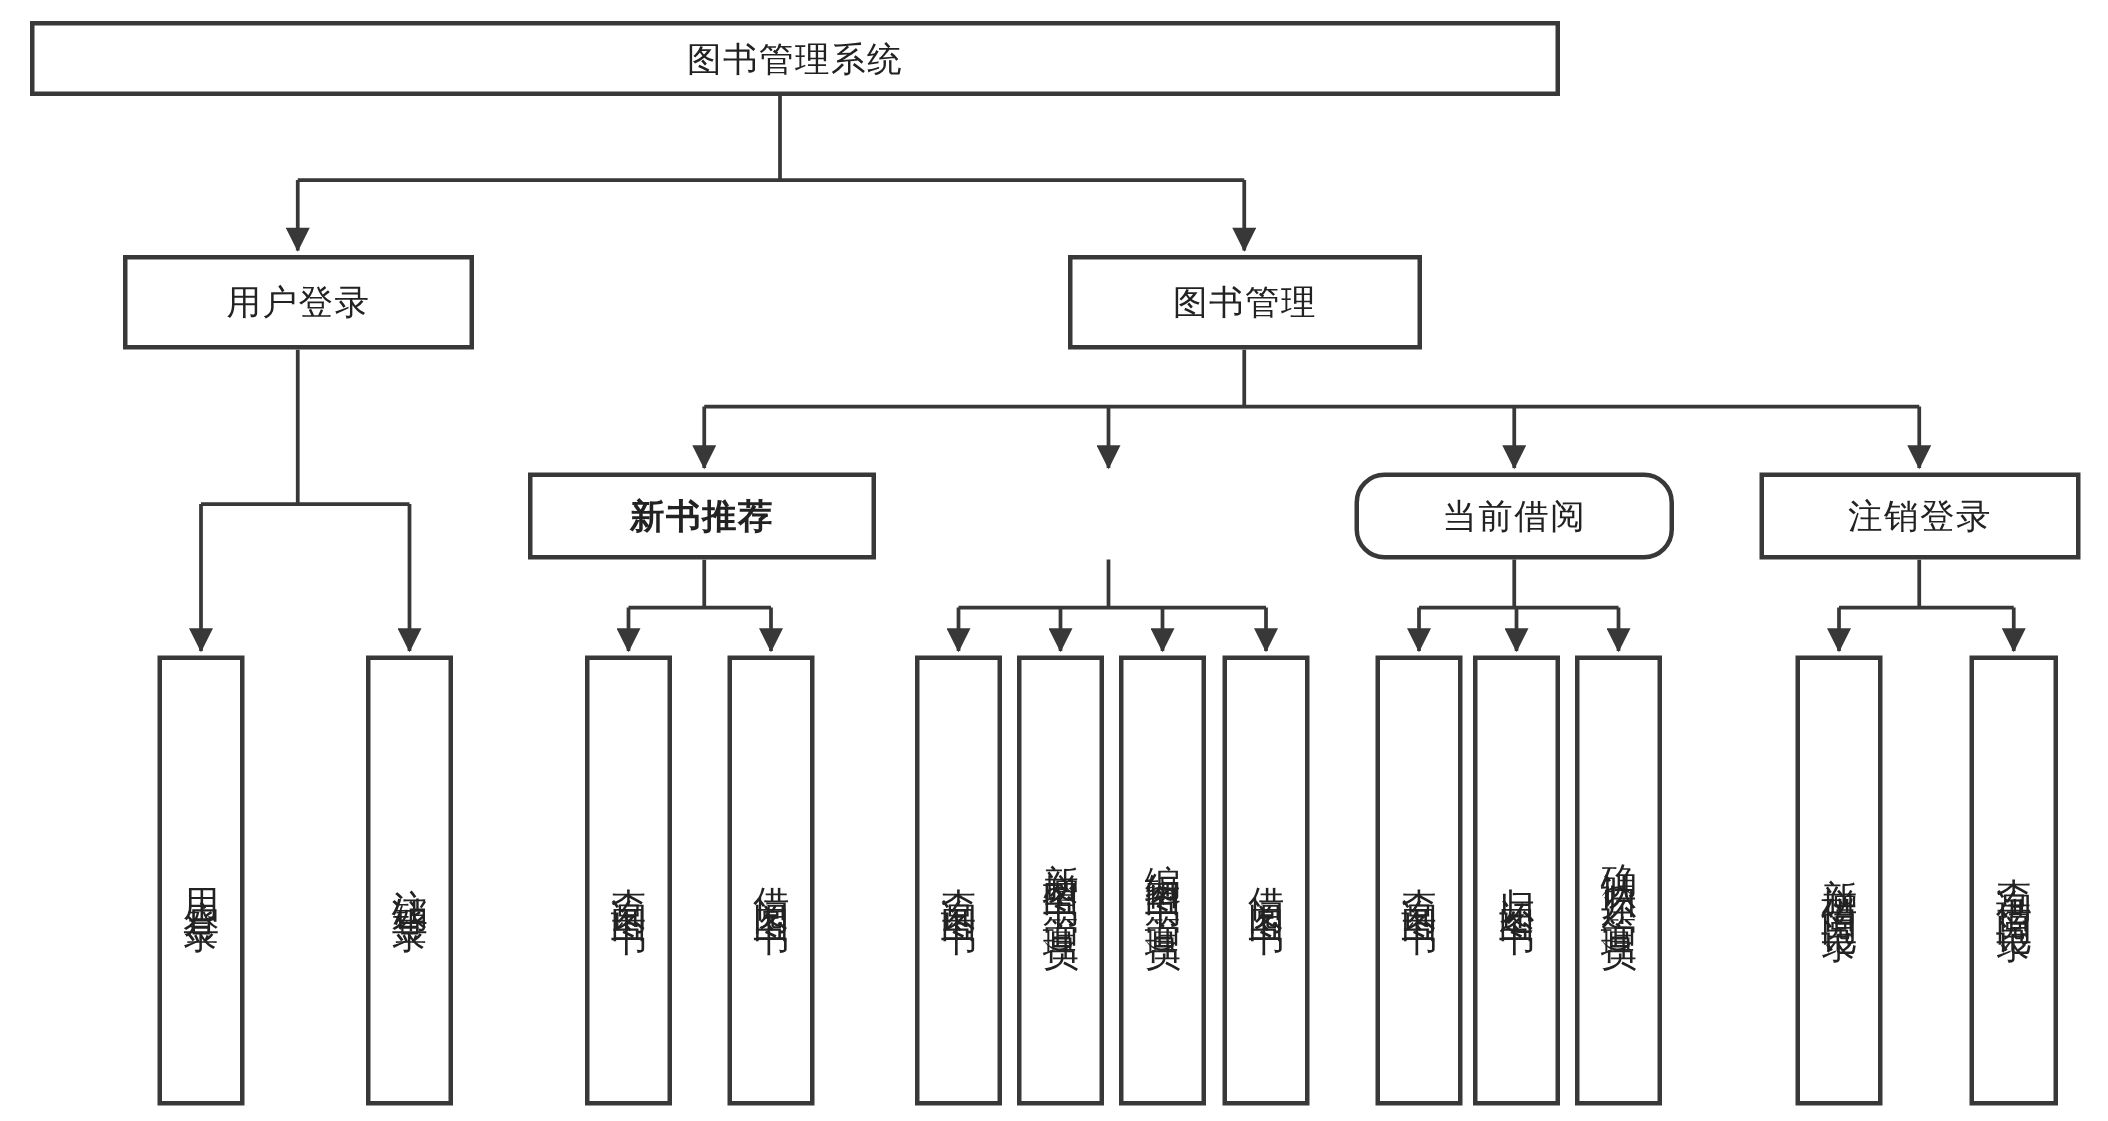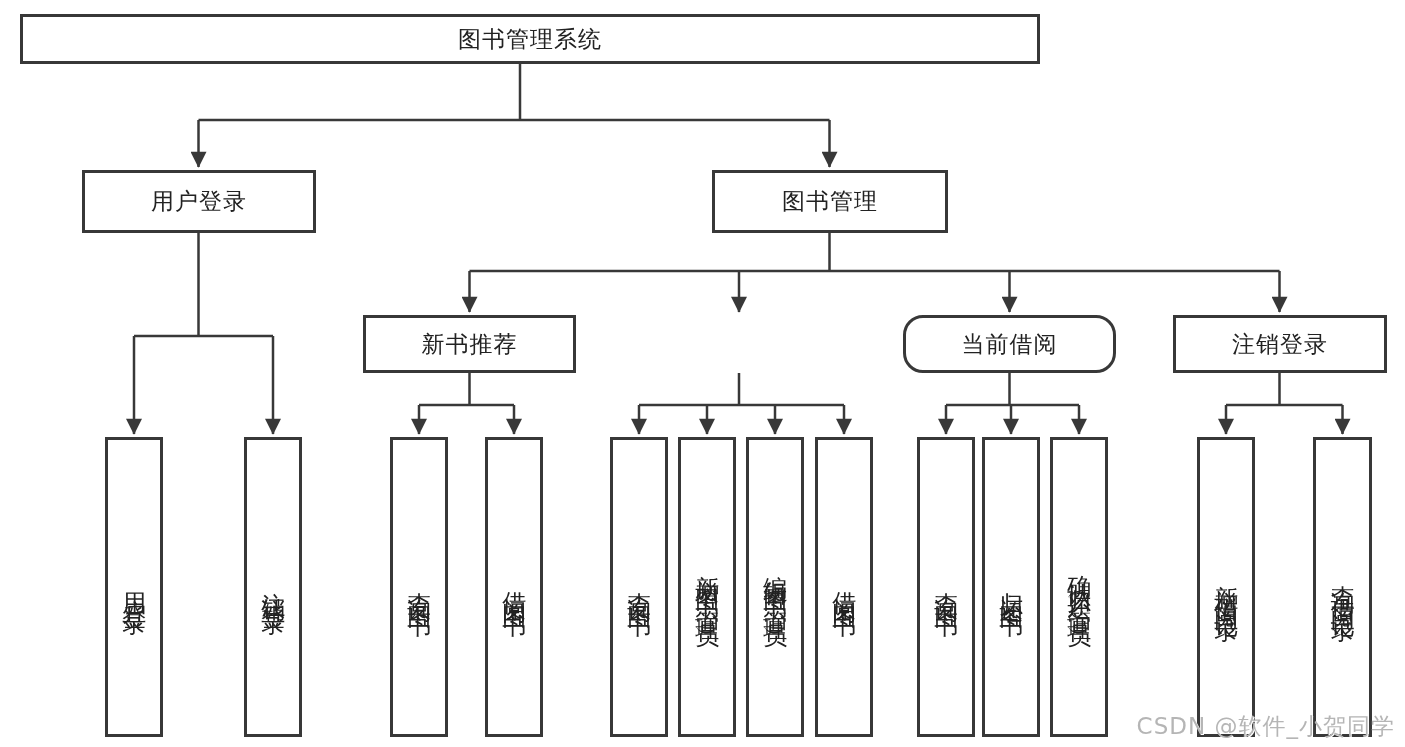--- a/index.html
+++ b/index.html
@@ -73,21 +73,21 @@
       <path d="M1226,405 V434" marker-end="url(#arr)"></path>
       <path d="M1342.5,405 V434" marker-end="url(#arr)"></path>
     </g>
   </svg>
 
   <div class="box h" style="left:20px; top:14px; width:1020px; height:50px;">图书管理系统</div>
 
   <div class="box h" style="left:82px; top:170px; width:234px; height:63px;">用户登录</div>
   <div class="box h" style="left:712px; top:170px; width:236px; height:63px;">图书管理</div>
 
-  <div class="box h" style="left:363px; top:315px; width:213px; height:58px;">新书推荐</div>
+  <div class="box h" style="left:352px; top:315px; width:232px; height:58px;font-weight:bold;">新书推荐</div>
   <div class="box h" style="left:903px; top:315px; width:213px; height:58px;border-radius:20px;">当前借阅</div>
   <div class="box h" style="left:1173px; top:315px; width:214px; height:58px;">注销登录</div>
 
   <div class="box v" style="left:105px; top:437px; width:58px; height:300px;">
     <span class="vtext">用户登录</span>
   </div>
   <div class="box v" style="left:244px; top:437px; width:58px; height:300px;">
     <span class="vtext">注销登录</span>
   </div>
 
@@ -121,15 +121,14 @@
     <span class="vtext">确认归还（管理员）</span>
   </div>
 
   <div class="box v" style="left:1197px; top:437px; width:58px; height:300px;">
     <span class="vtext">新增借阅记录</span>
   </div>
   <div class="box v" style="left:1313px; top:437px; width:59px; height:300px;">
     <span class="vtext">查询借阅记录</span>
   </div>
 
-  <div class="watermark">CSDN @软件_小贺同学</div>
 
 </div>
 
 </body></html>

